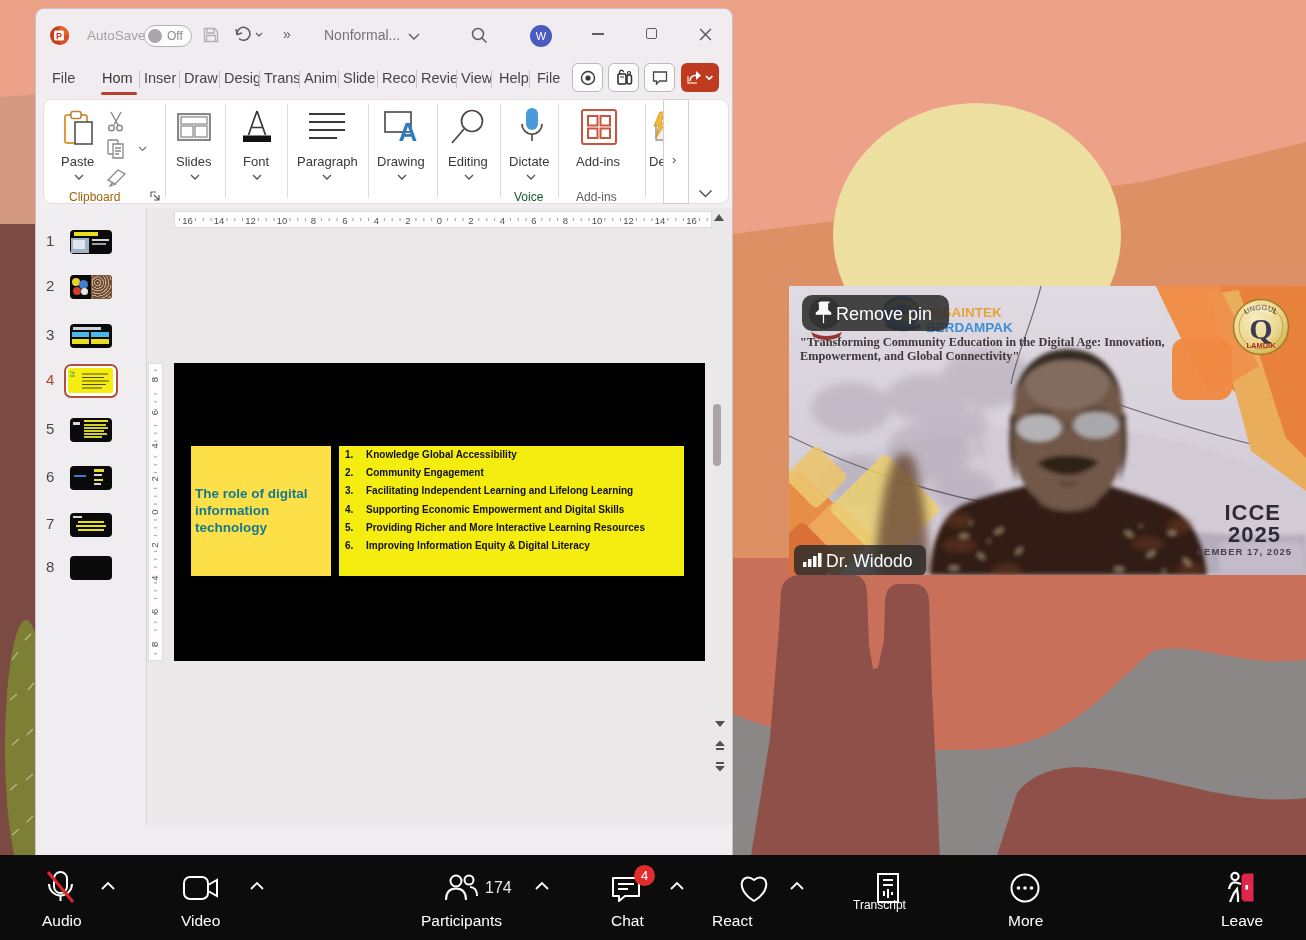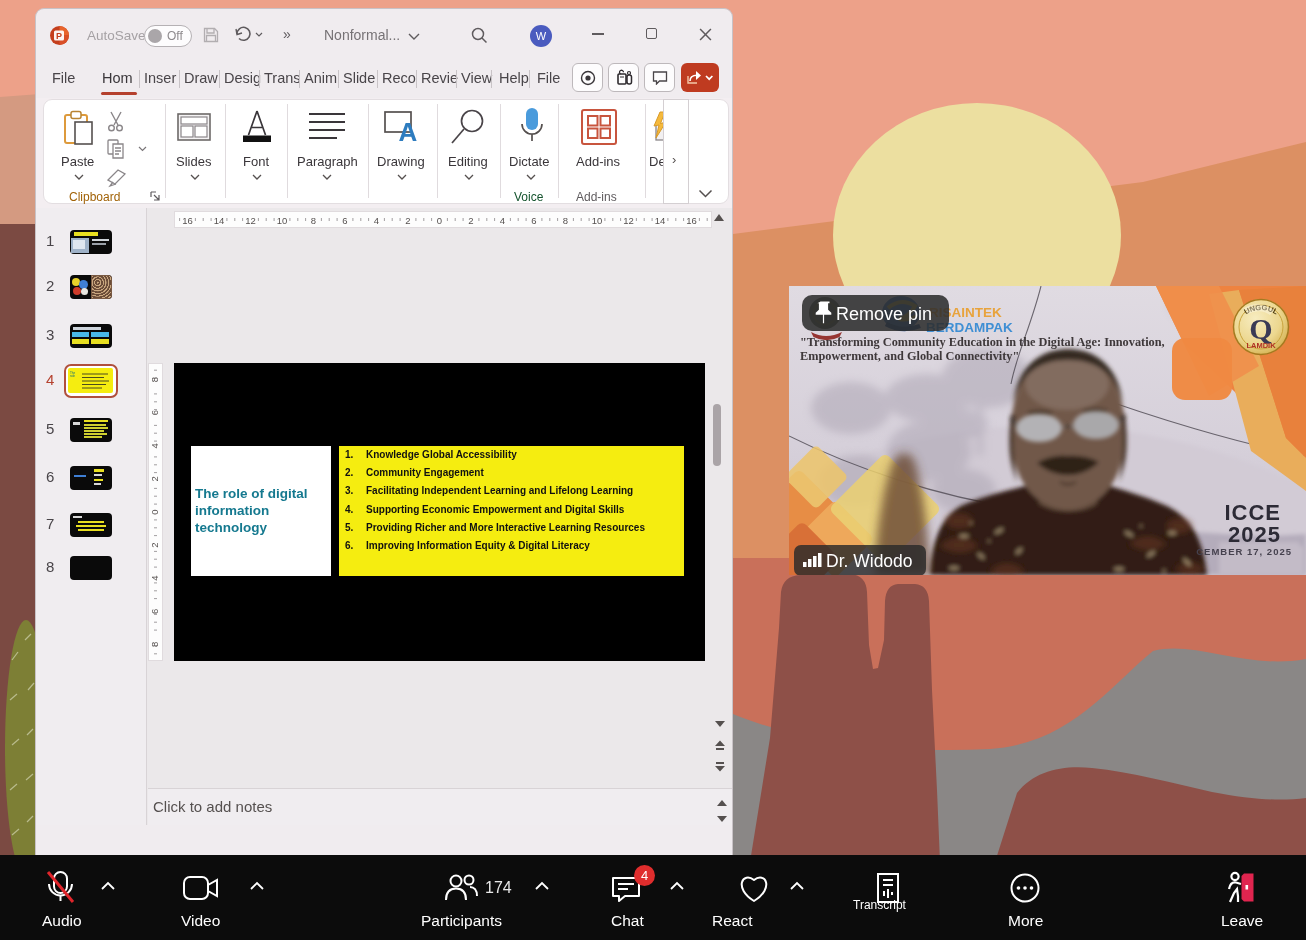--- a/index.html
+++ b/index.html
@@ -456,21 +456,21 @@
             <text x="7.5" y="115.9" font-size="9.5" fill="#55504f" text-anchor="middle" font-family="Liberation Sans" transform="rotate(-90 7.5 115.9)" dominant-baseline="middle">2</text>
             <text x="7.5" y="149.0" font-size="9.5" fill="#55504f" text-anchor="middle" font-family="Liberation Sans" transform="rotate(-90 7.5 149.0)" dominant-baseline="middle">0</text>
             <text x="7.5" y="182.1" font-size="9.5" fill="#55504f" text-anchor="middle" font-family="Liberation Sans" transform="rotate(-90 7.5 182.1)" dominant-baseline="middle">2</text>
             <text x="7.5" y="215.2" font-size="9.5" fill="#55504f" text-anchor="middle" font-family="Liberation Sans" transform="rotate(-90 7.5 215.2)" dominant-baseline="middle">4</text>
             <text x="7.5" y="248.3" font-size="9.5" fill="#55504f" text-anchor="middle" font-family="Liberation Sans" transform="rotate(-90 7.5 248.3)" dominant-baseline="middle">6</text>
             <text x="7.5" y="281.4" font-size="9.5" fill="#55504f" text-anchor="middle" font-family="Liberation Sans" transform="rotate(-90 7.5 281.4)" dominant-baseline="middle">8</text>
           </g>
         </svg>
 
       <div class="abs" style="left:138px;top:155px;width:531px;height:298px;background:#000;">
-        <div class="abs" style="left:17px;top:83px;width:140px;height:130px;background:#ffffff;color:#15798f;font-weight:bold;font-size:13.5px;line-height:1.25;padding:40px 6px 0 4px;">The role of digital information technology</div>
+        <div class="abs" style="left:17px;top:83px;width:140px;height:130px;background:#fde047;color:#15798f;font-weight:bold;font-size:13.5px;line-height:1.25;padding:40px 6px 0 4px;">The role of digital information technology</div>
         <div class="abs" style="left:165px;top:83px;width:345px;height:130px;background:#f5ed10;color:#111;font-weight:bold;font-size:9.5px;">
           <div style="position:absolute;left:6px;top:0;line-height:18.2px;font-size:10px;white-space:pre;">1.
 2.
 3.
 4.
 5.
 6.</div>
             <div style="position:absolute;left:27px;top:0;line-height:18.2px;font-size:10px;white-space:pre;">Knowledge Global Accessibility
 Community Engagement
 Facilitating Independent Learning and Lifelong Learning
@@ -487,29 +487,20 @@
       <svg class="abs" style="left:678px;top:511px" width="12" height="10" viewBox="0 0 12 10">
           <path d="M1,2 L11,2 L6,8 Z" fill="#55504f"></path>
         </svg>
       <svg class="abs" style="left:678px;top:531px" width="12" height="16" viewBox="0 0 12 16">
           <path d="M1,7 L11,7 L6,1.5 Z M2,9 h8 v2 h-8 z" fill="#55504f"></path>
         </svg>
       <svg class="abs" style="left:678px;top:549px" width="12" height="16" viewBox="0 0 12 16">
           <path d="M1,9 L11,9 L6,14.5 Z M2,5 h8 v2 h-8 z" fill="#55504f"></path>
         </svg>
 
-      <div class="abs" style="left:112px;top:580px;width:586px;height:37px;background:#f0edf0;border-top:1px solid #d8d3d6;">
-        <span class="abs" style="left:5px;top:9px;font-size:15px;color:#55504f;">Click to add notes</span>
-        <svg class="abs" style="left:568px;top:10px" width="12" height="9" viewBox="0 0 12 9">
-            <path d="M6,1 L11,7 L1,7 Z" fill="#55504f"></path>
-          </svg>
-        <svg class="abs" style="left:568px;top:25px" width="12" height="9" viewBox="0 0 12 9">
-            <path d="M1,2 L11,2 L6,8 Z" fill="#55504f"></path>
-          </svg>
-      </div>
     </div>
 
     <div class="abs" style="left:0;top:860px;width:698px;height:31px;background:#fde047;border-top:1px solid #d8d3d6;font-size:12px;color:#55504f;">
       <span class="abs" style="left:12px;top:8px;">Slide 4 of 8</span>
       <svg class="abs" style="left:92px;top:7px" width="20" height="16" viewBox="0 0 20 16" fill="none" stroke="#55504f" stroke-width="1.3">
         <rect x="1.5" y="1.5" width="13" height="10" rx="1"></rect>
           <path d="M5,14.5 h6 M8,11.5 v3"></path>
           <path d="M12,8 l5,5 M17,8 l-5,5" stroke-width="1.5"></path>
       </svg>
       <svg class="abs" style="left:211px;top:7px" width="18" height="16" viewBox="0 0 18 16" stroke="#55504f" fill="none" stroke-width="1.3">

